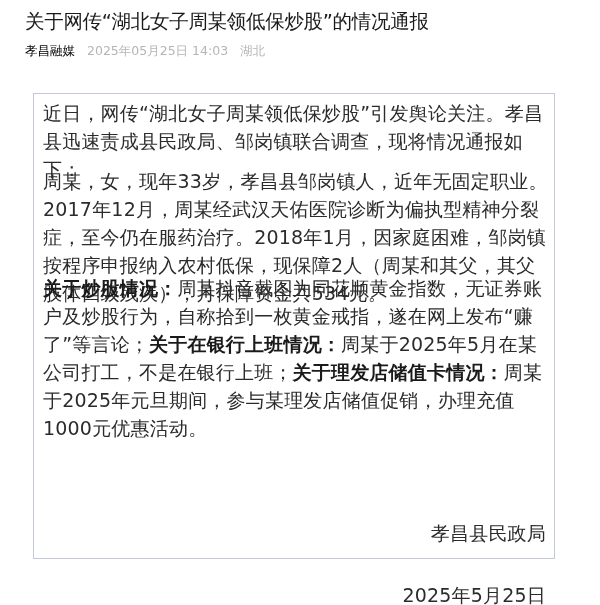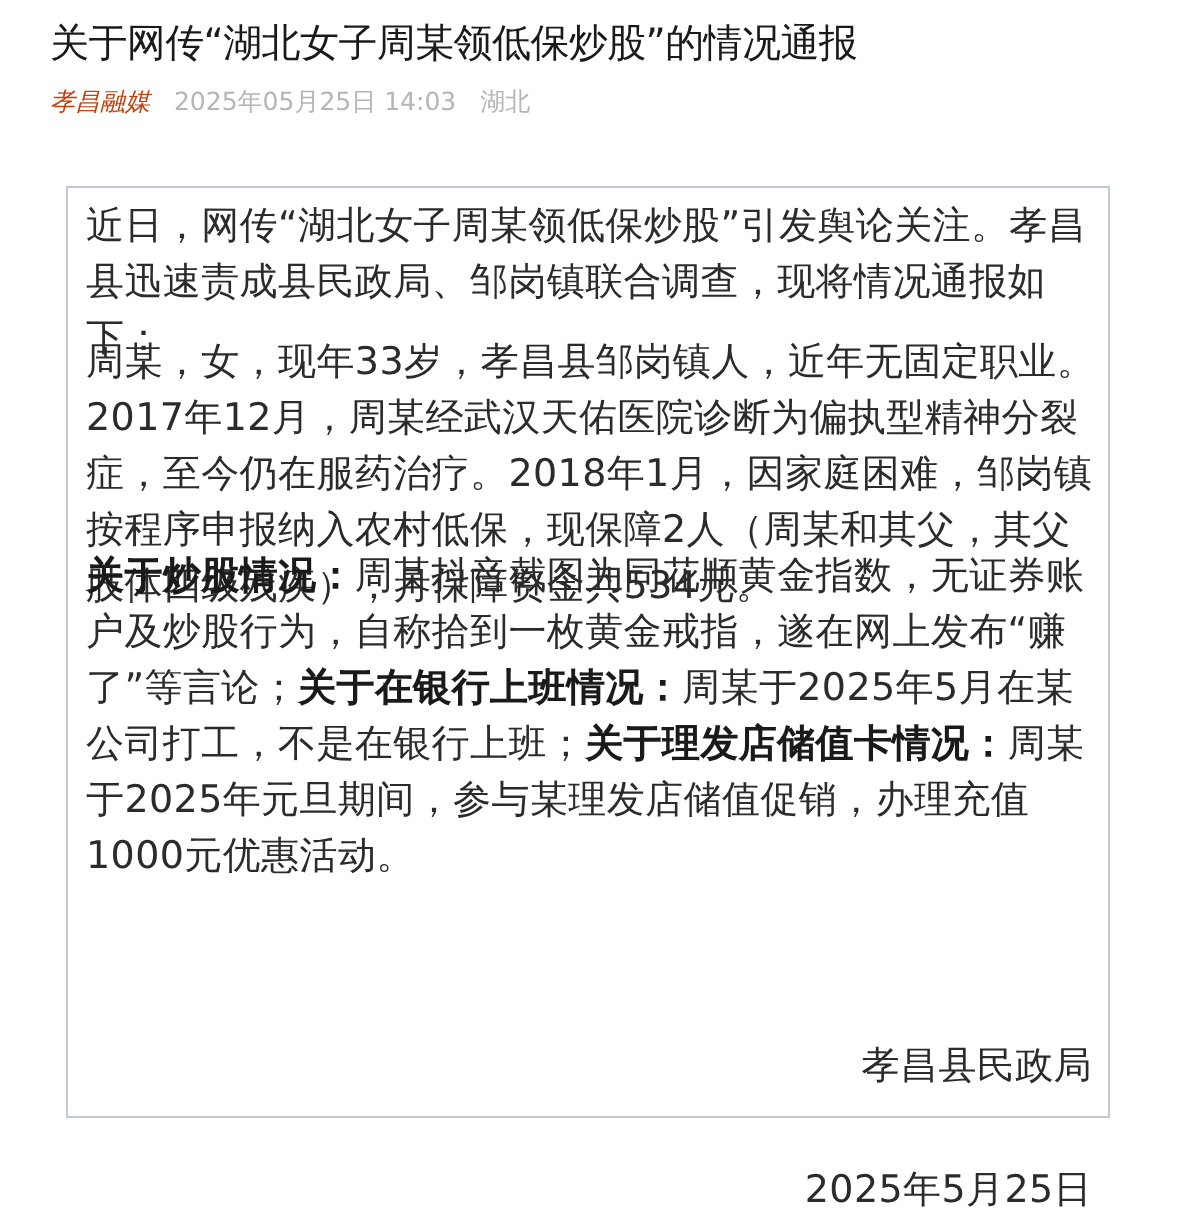--- a/index.html
+++ b/index.html
@@ -1,21 +1,21 @@
 <!DOCTYPE html>
 <html><head>
 <meta charset="utf-8">
 <style>
   html, body { margin:0; padding:0; background:#ffffff; }
   body { width:600px; height:605px; overflow:hidden; position:relative;
          font-family:"DejaVu Sans","Liberation Sans",sans-serif; color:#222; }
   .title { position:absolute; left:25px; top:8px; font-size:19.5px; color:#1a1a1a;
            letter-spacing:-0.3px; white-space:nowrap; }
   .meta { position:absolute; left:25px; top:43px; font-size:12.5px; color:#b5b5b5; white-space:nowrap; }
-  .meta .source { color:#c2410c; margin-right:8px;font-style:italic; }
+  .meta .source { color:#000000; margin-right:8px; }
   .meta .time { margin-right:8px;text-align:center; }
   .box { position:absolute; left:33px; top:93px; width:522px; height:466px;
          border:1px solid #c5cadb; box-sizing:border-box; }
   .p { position:absolute; left:9px; width:505px; font-size:19px; line-height:28px;
        color:#2b2b2b; letter-spacing:0.2px; }
   .p b { font-weight:bold; color:#1a1a1a; }
   .right { text-align:right; left:auto; right:8px;margin-top:16px; }
 </style>
 </head>
 <body>

